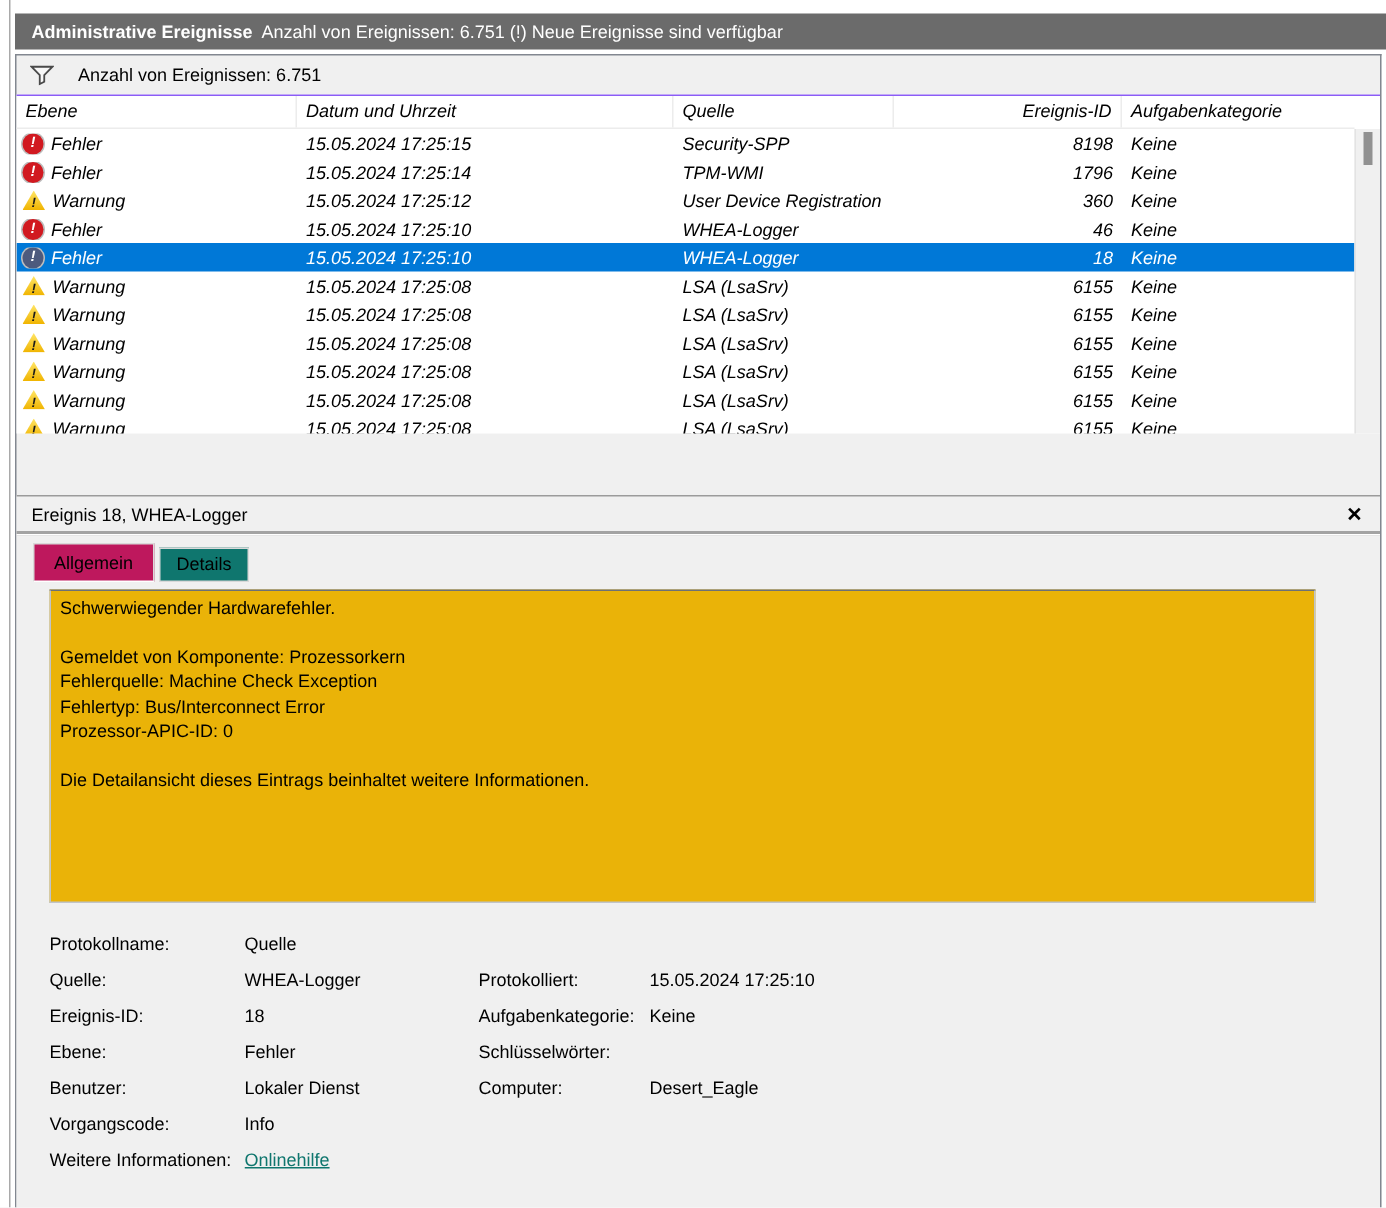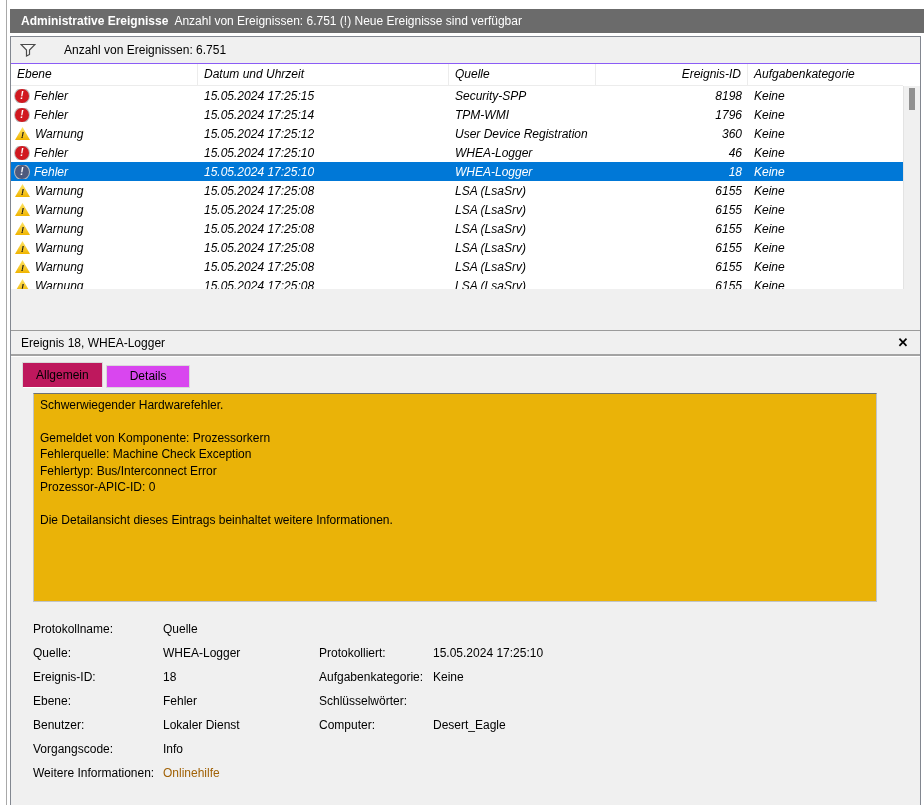--- a/index.html
+++ b/index.html
@@ -16,21 +16,21 @@
     display:flex;align-items:center;gap:6px;padding-left:11px;box-sizing:border-box;white-space:nowrap;
   }
   .title-bar .t{font-weight:bold;}
 
   
   .main-panel{
     position:absolute;left:10px;top:36px;width:911px;height:769px;box-sizing:border-box;
     border:1px solid #828790;border-bottom:none;background:#f0f0f0;
   }
 
-  .filter-bar{position:absolute;top:0;left:0;right:0;height:26px;display:flex;align-items:center;gap:28px;padding-left:9px;}
+  .filter-bar{position:absolute;top:0;left:0;right:0;height:26px;display:flex;align-items:center;gap:16px;padding-left:9px;}
   .funnel{width:16px;height:14px;flex:0 0 16px;}
 
   
   .table{position:absolute;top:26px;left:0;right:0;height:226px;background:#fff;border-top:1px solid #8b5cf6;box-sizing:border-box;font-style:italic;}
   .thead{display:grid;grid-template-columns:187px 251px 147px 152px 1fr;height:21px;margin-right:17px;border-bottom:1px solid #ececec;}
   .th{padding:3px 6px 0 6px;border-right:1px solid #ececec;box-sizing:border-box;white-space:nowrap;overflow:hidden;}
   .th:last-child{border-right:none;}
   .th.num{text-align:right;}
   .tbody{position:absolute;top:22px;left:0;right:0;bottom:0;overflow:hidden;}
   .tr{display:grid;grid-template-columns:187px 251px 147px 152px 1fr;height:19px;align-items:center;margin-right:17px;}
@@ -48,34 +48,34 @@
   .vscroll{position:absolute;top:22px;right:0;width:16px;bottom:0;background:#f0f0f0;border-left:1px solid #e3e3e3;}
   .vthumb{position:absolute;top:2px;left:5px;width:6px;height:22px;background:#919191;}
 
   
   .details{position:absolute;left:0;right:0;top:293px;bottom:0;background:#f0f0f0;border-top:1px solid #9b9b9b;}
   .ev-header{position:absolute;top:0;left:0;right:0;height:23px;padding:5px 0 0 10px;box-sizing:border-box;}
   .close-btn{position:absolute;top:4px;right:9px;width:16px;height:16px;line-height:15px;text-align:center;font-weight:bold;font-size:13px;cursor:pointer;}
   .hdr-divider{position:absolute;top:23px;left:0;right:0;height:2px;background:#a3a3a3;border-bottom:1px solid #fff;}
 
   .tabs{position:absolute;top:31px;left:11px;display:flex;align-items:flex-end;}
-  .tab{border:1px solid #d9d9d9;background:#d946ef;padding:3px 23px 4px;cursor:pointer;}
+  .tab{border:1px solid #d9d9d9;background:#0f766e;padding:3px 11px 4px;cursor:pointer;}
   .tab.active{background:#be185d;padding:5px 13px 5px;border-bottom-color:#fff;position:relative;z-index:2;}
   .tab+.tab{margin-left:3px;}
 
   .textbox{
     position:absolute;top:62px;left:22px;width:844px;height:209px;box-sizing:border-box;
     background:#eab308;border:1px solid #c0c4c9;border-top-color:#6d7176;
     padding:3px 6px;white-space:pre-line;line-height:16.4px;overflow:hidden;
   }
 
   .fields{position:absolute;top:286px;left:22px;right:10px;}
   .frow{display:grid;grid-template-columns:130px 156px 114px 1fr;height:24px;align-items:center;}
   .fcell{white-space:nowrap;overflow:hidden;}
-  .link{color:#a16207;cursor:pointer;}
+  .link{color:#0f766e;text-decoration:underline;cursor:pointer;}
 </style>
 </head>
 <body>
 
 <div class="splitter"></div>
 
 <div class="title-bar">
   <span class="t">Administrative Ereignisse</span>
   <span>Anzahl von Ereignissen: 6.751 (!) Neue Ereignisse sind verfügbar</span>
 </div>

